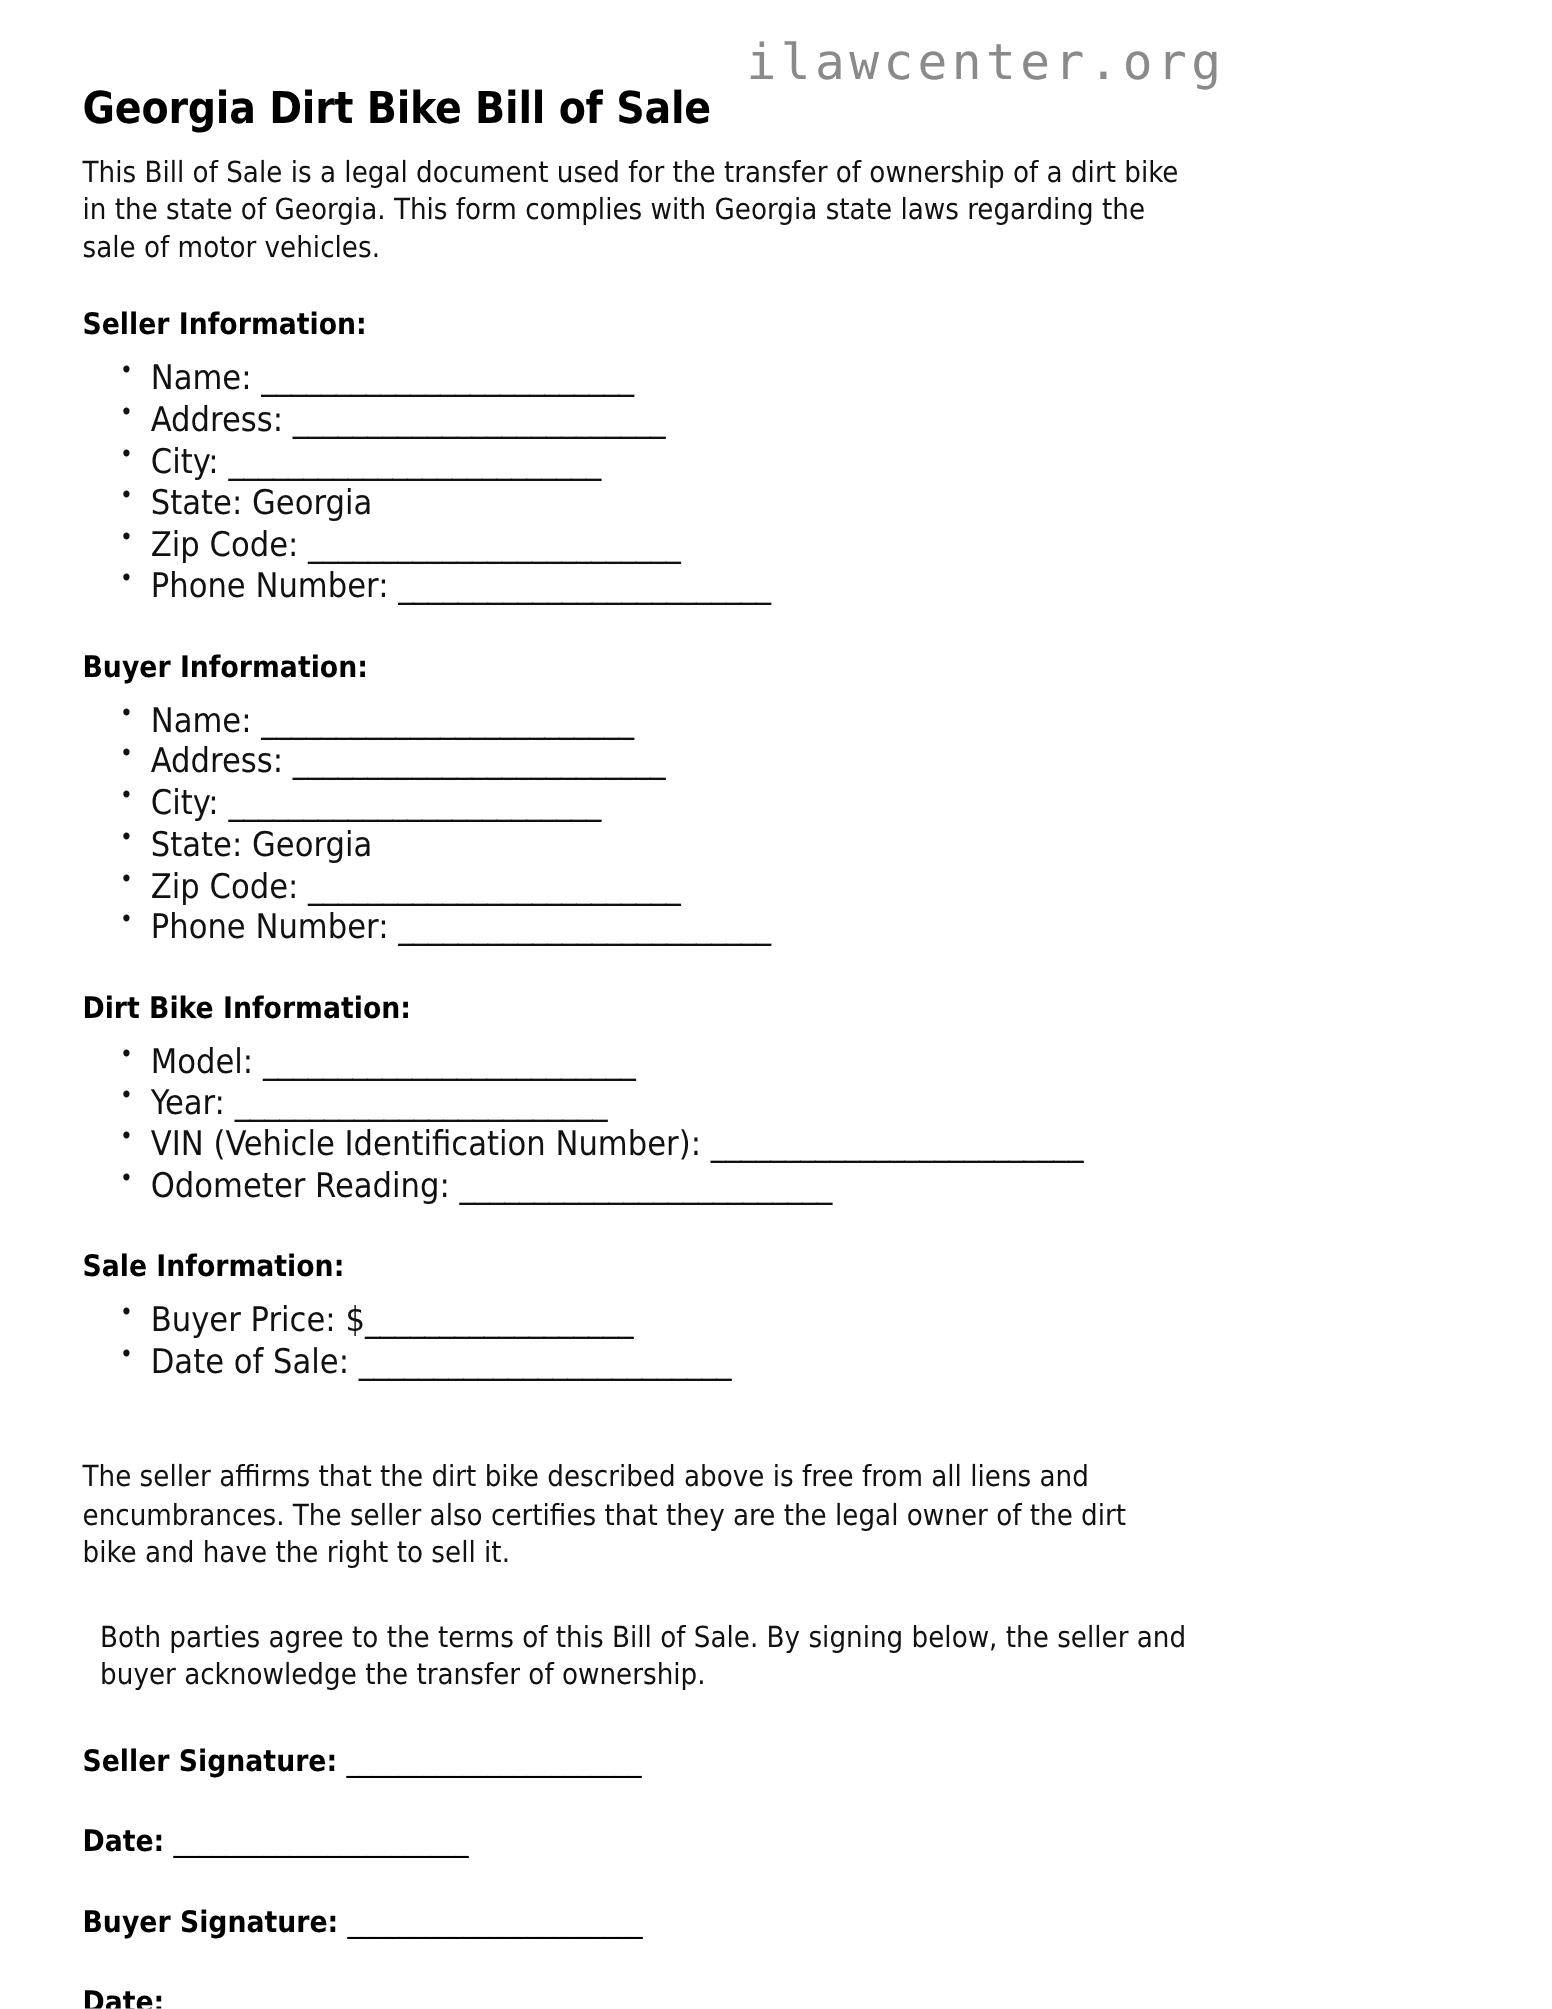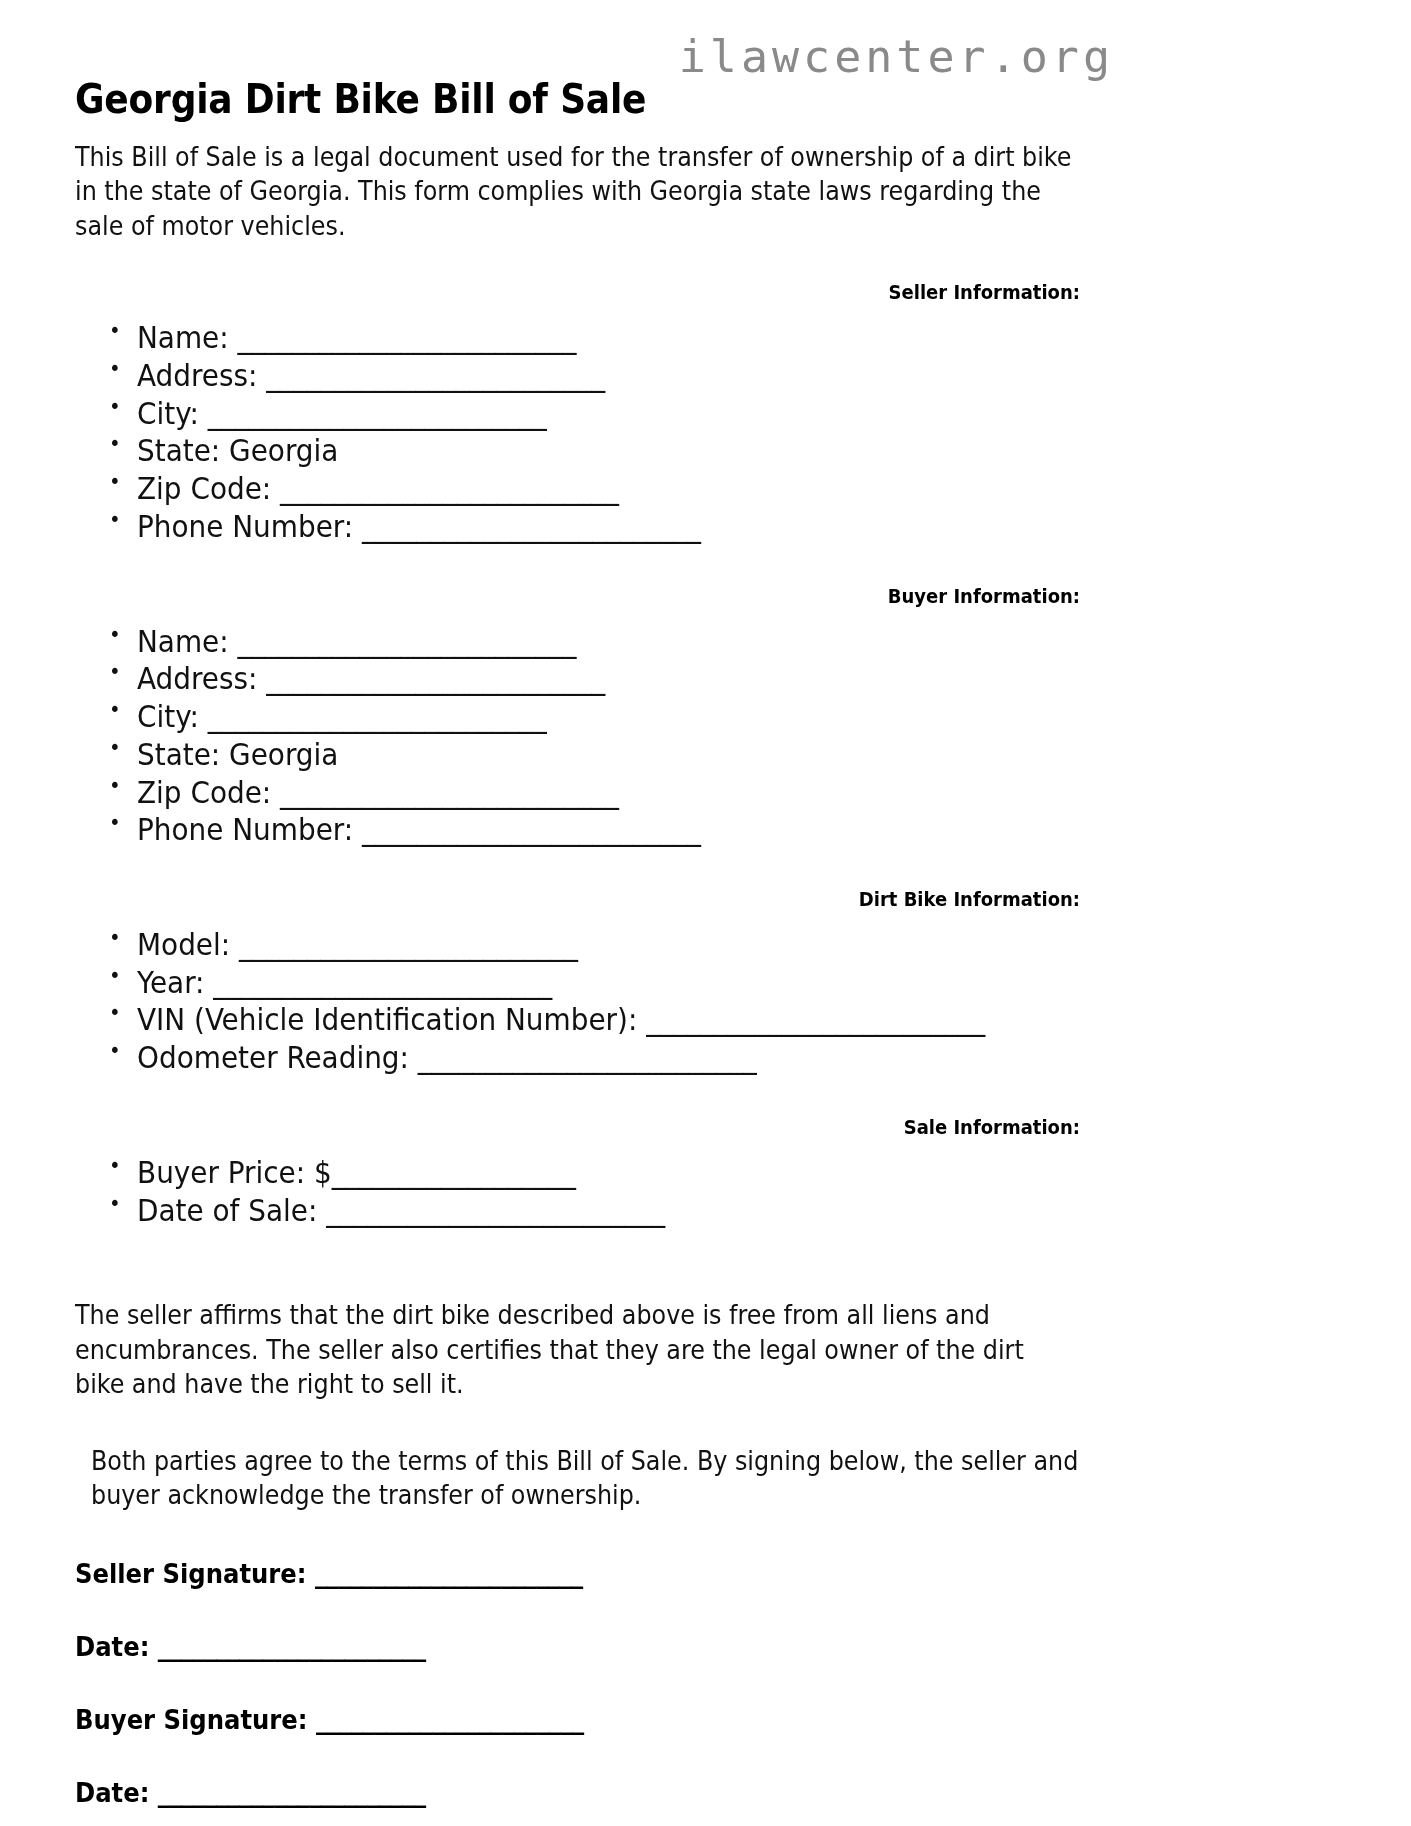--- a/index.html
+++ b/index.html
@@ -59,27 +59,26 @@
     margin: 0;
     color: #111;
     max-width: 1100px;
   }
   .para.intro { margin-top: 20px; }
   .para.affirm { margin-top: 68px; }
   .para.agree  { margin-top: 42px; margin-left: 16px; }
 
   
   .section-heading {
-    font-size: 20px;
+    font-size: 27px;
     font-weight: bold;
     font-stretch: condensed;
     margin: 0;
     padding-top: 37px;
     color: #000;
-    text-align: right;
   }
 
   
   ul.fields {
     margin: 16px 0 0 0;
     padding-left: 62px;
     list-style: none;
   }
   ul.fields li {
     position: relative;
@@ -107,21 +106,21 @@
   .sig-line {
     font-size: 27px;
     font-weight: bold;
     font-stretch: condensed;
     margin: 0;
     color: #000;
     white-space: nowrap;
   }
   .sig-line.first { padding-top: 46px; }
   .sig-line.next  { padding-top: 42px; }
-  .sig-line .blank { font-weight: bold; letter-spacing: -0.5px; }
+  .sig-line .blank { font-weight: normal; letter-spacing: -0.5px; }
 </style>
 </head>
 <body>
 
 <div class="page">
 
   <div class="watermark">ilawcenter.org</div>
 
   <h1 class="doc-title">Georgia Dirt Bike Bill of Sale</h1>
 

